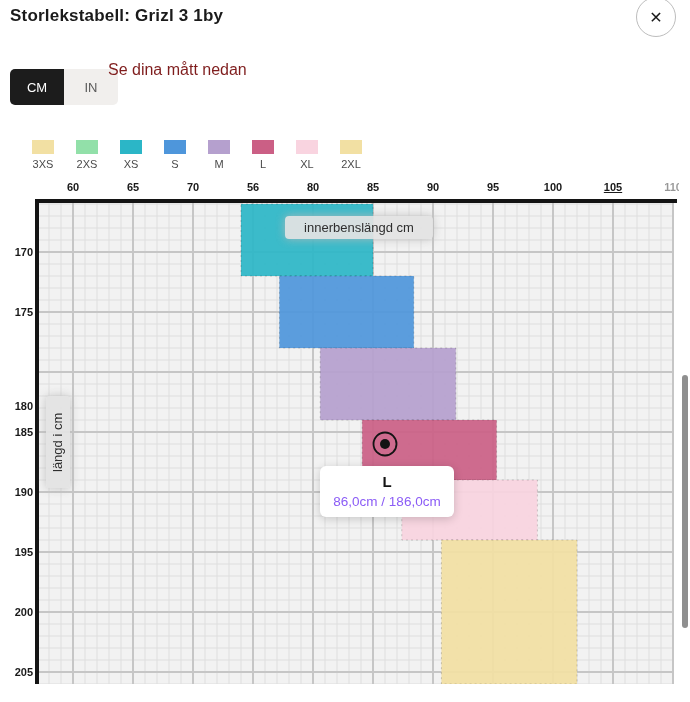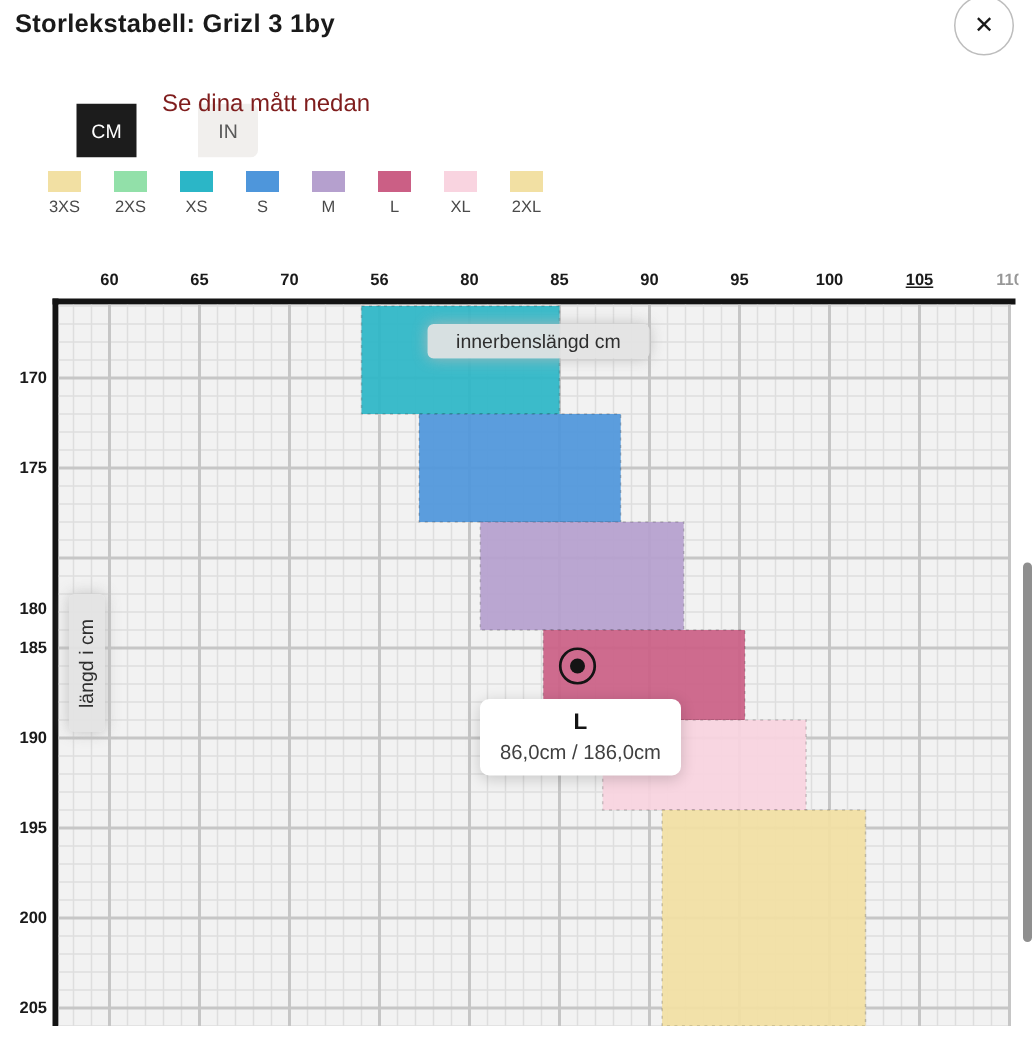--- a/index.html
+++ b/index.html
@@ -9,34 +9,34 @@
     -webkit-font-smoothing:antialiased;
   }
   .title{position:absolute;left:10px;top:6px;font-size:17px;font-weight:700;color:#1a1a1a;letter-spacing:.2px;}
   .close-btn{
     position:absolute;left:636px;top:-3px;width:40px;height:40px;box-sizing:border-box;
     border:1.5px solid #bdbdbd;border-radius:50%;background:#fff;
     display:flex;align-items:center;justify-content:center;
     font-size:16px;color:#1a1a1a;cursor:pointer;
   }
   .toggle{position:absolute;left:10px;top:69px;height:36px;display:flex;border-radius:5px;overflow:hidden;}
-  .toggle .seg{width:40px;display:flex;align-items:center;justify-content:center;font-size:13px;cursor:pointer;margin-left:41px;}
+  .toggle .seg{width:54px;display:flex;align-items:center;justify-content:center;font-size:13px;cursor:pointer;}
   .seg-cm{background:#1c1c1c;color:#ffffff;}
   .seg-in{background:#f1efed;color:#5a5a5a;}
   .hint{position:absolute;left:108px;top:52px;height:36px;display:flex;align-items:center;font-size:16px;color:#7f1d1d;}
-  .legend{position:absolute;left:0;top:114px;height:36px;width:690px;}
+  .legend{position:absolute;left:0;top:140px;height:36px;width:690px;}
   .legend-item{position:absolute;top:0;width:44px;}
   .swatch{width:22px;height:14px;margin:0 auto;}
   .legend-label{margin-top:4px;text-align:center;font-size:11px;color:#4a4a4a;}
 
   .x-axis{position:absolute;left:0;top:181px;width:679px;height:14px;overflow:hidden;}
   .x-tick{position:absolute;top:0;width:30px;text-align:center;font-size:11px;font-weight:700;color:#1a1a1a;}
   .x-tick.faded{opacity:.45;}
   .y-axis{position:absolute;left:0;top:0;width:33px;height:702px;}
-  .y-tick{position:absolute;left:13px;width:33px;height:14px;line-height:14px;font-size:11px;font-weight:700;color:#1a1a1a;}
+  .y-tick{position:absolute;left:0;width:33px;height:14px;line-height:14px;text-align:right;font-size:11px;font-weight:700;color:#1a1a1a;}
 
   .plot-frame{
     position:absolute;left:35px;top:199px;width:642px;height:485px;box-sizing:border-box;
     border-left:4px solid #141414;border-top:4px solid #141414;
   }
   #plot{position:absolute;left:39px;top:203px;}
 
   .pill{
     position:absolute;background:rgba(227,227,227,.93);border-radius:4px;
     color:#2e2e2e;font-size:13px;box-shadow:0 0 10px rgba(185,185,185,.85);z-index:3;
@@ -46,21 +46,21 @@
     left:46px;top:396px;width:24px;height:92px;
     writing-mode:vertical-rl;transform:rotate(180deg);
     text-align:center;line-height:24px;
   }
   .tooltip{
     position:absolute;left:320px;top:466px;width:134px;z-index:5;
     background:#ffffff;border-radius:6px;box-shadow:0 2px 10px rgba(0,0,0,.18);
     padding:7px 0 8px 0;text-align:center;
   }
   .tooltip-size{font-size:15px;font-weight:700;color:#141414;}
-  .tooltip-val{font-size:13.5px;color:#404040;margin-top:4px;}
+  .tooltip-val{font-size:13.5px;color:#8b5cf6;margin-top:4px;}
   .scroll-thumb{position:absolute;left:682px;top:375px;width:6px;height:253px;background:#8f8f8f;border-radius:3px;cursor:pointer;}
 </style>
 </head>
 <body>
 
 <div class="title">Storlekstabell: Grizl 3 1by</div>
 <div class="close-btn">
   <span>✕</span>
 </div>
 

